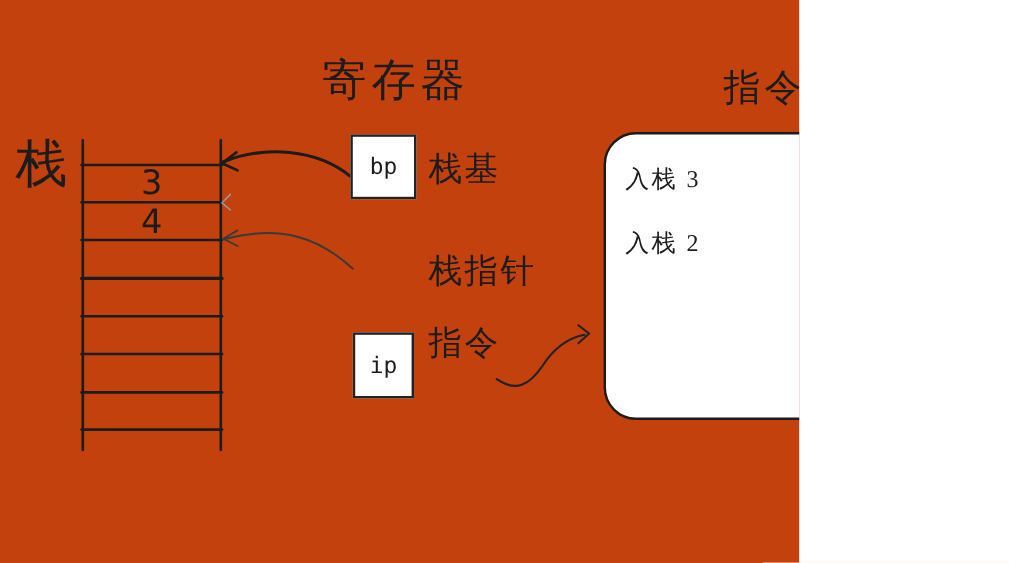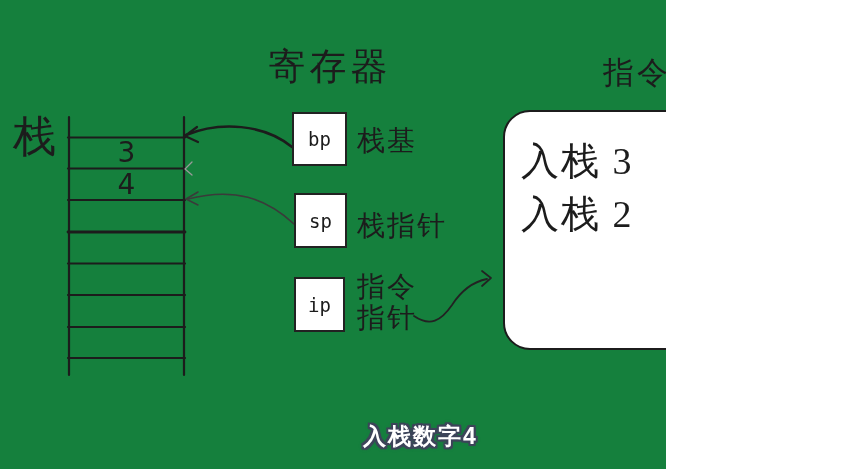--- a/index.html
+++ b/index.html
@@ -1,17 +1,17 @@
 <!DOCTYPE html>
 <html><head>
 <meta charset="utf-8">
 <style>
   html,body{margin:0;padding:0;background:#fff;}
   .stage{
-    position:relative;width:666px;height:469px;background:#15803d;overflow:hidden;
+    position:relative;width:666px;height:469px;background:#c2410c;overflow:hidden;
     font-family:"Liberation Serif","DejaVu Serif",serif;color:#1c1c1c;
   }
   .abs{position:absolute;}
   svg.lines{position:absolute;left:0;top:0;width:841px;height:469px;}
 
   .title-registers{left:250px;top:42px;width:160px;text-align:center;font-size:37px;letter-spacing:4px;}
   .title-instructions{left:587px;top:52px;width:100px;text-align:center;font-size:31px;letter-spacing:3px;}
   .stack-label{left:13px;top:108px;font-size:43px;}
 
   .stack-val{left:68px;width:117px;text-align:center;font-size:28px;line-height:31px;
@@ -25,21 +25,21 @@
   .reg-box.sp{left:294px;top:193px;width:53px;height:55px;}
   .reg-box.ip{left:294px;top:277px;width:51px;height:55px;}
 
   .reg-label{left:357px;font-size:28px;letter-spacing:2px;white-space:nowrap;}
   .reg-label.bp-label{top:122px;text-align:right;}
   .reg-label.sp-label{top:207px;}
   .reg-label.ip-label{top:271px;line-height:31px;}
 
   .instr-box{left:503px;top:110px;width:289px;height:240px;border:2.6px solid #1c1c1c;
              border-radius:27px;box-sizing:border-box;background:#fff;}
-  .instr-item{left:521px;font-size:38px;letter-spacing:2px;white-space:pre;}
+  .instr-item{left:521px;font-size:20px;letter-spacing:2px;white-space:pre;}
   .instr-item.i0{top:136px;}
   .instr-item.i1{top:189px;}
 
   .caption{left:0;top:421px;width:841px;text-align:center;
            font-family:"Liberation Sans","DejaVu Sans",sans-serif;font-weight:700;
            font-size:23px;letter-spacing:2px;color:#ffffff;
            text-shadow:
              -2px -2px 0 #3c4459, 2px -2px 0 #3c4459, -2px 2px 0 #3c4459, 2px 2px 0 #3c4459,
              0 -2px 0 #3c4459, 0 2px 0 #3c4459, -2px 0 0 #3c4459, 2px 0 0 #3c4459,
              0 0 4px #3c4459;}
@@ -89,32 +89,27 @@
 
   <div class="abs stack-label">栈</div>
   <div class="abs stack-val v0">3</div>
   <div class="abs stack-val v1">4</div>
 
   <div class="abs reg-box bp">
     <span>bp</span>
   </div>
   <div class="abs reg-label bp-label">栈基</div>
 
-  <div class="abs reg-box sp">
-    <span>sp</span>
-  </div>
   <div class="abs reg-box ip">
     <span>ip</span>
   </div>
 
   <div class="abs reg-label sp-label">栈指针</div>
   <div class="abs reg-label ip-label">
     <div>指令</div>
-    <div>指针</div>
   </div>
 
   <div class="abs instr-box"></div>
   <div class="abs instr-item i0">入栈 3</div>
   <div class="abs instr-item i1">入栈 2</div>
 
-  <div class="abs caption">入栈数字4</div>
 
 </div>
 
 </body></html>

